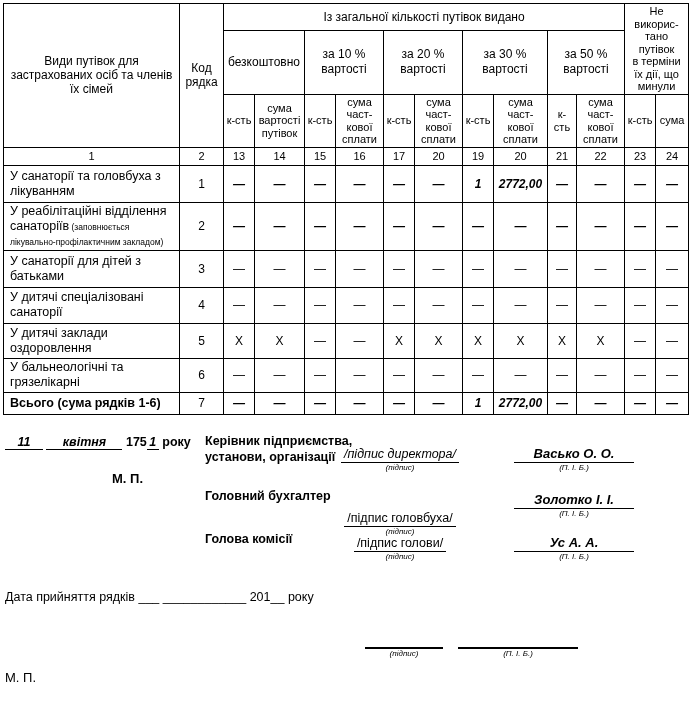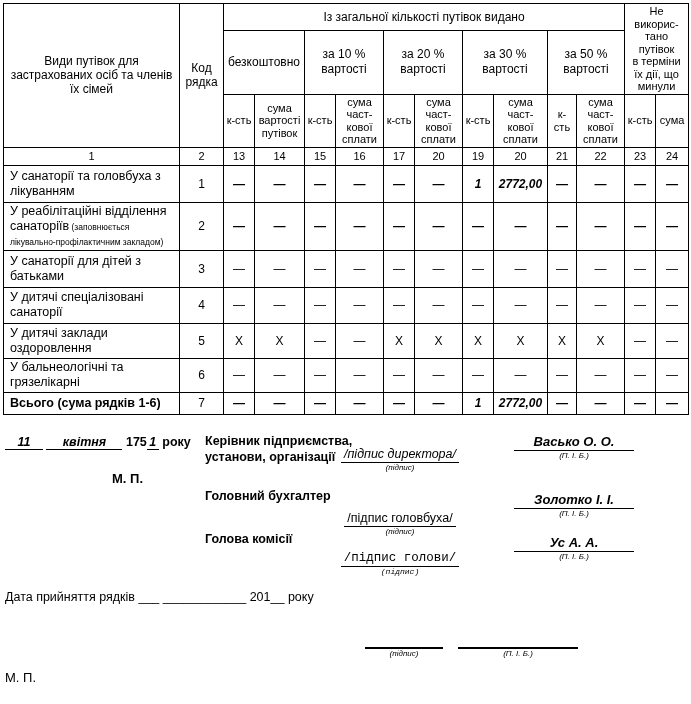--- a/index.html
+++ b/index.html
@@ -260,37 +260,37 @@
     <span>року</span>
   </div>
   <div class="abs mp-top">М. П.</div>
 
   <div class="abs off-title" style="top:433px;">Керівник підприємства,
 установи, організації</div>
   <div class="abs sig-block" style="top:444px;">
     <span class="sig-line it">/підпис директора/</span>
     <div class="cap">(підпис)</div>
   </div>
-  <div class="abs name-block" style="top:432px;">
+  <div class="abs name-block" style="top:444px;">
     <span class="name-line">Васько О. О.</span>
     <div class="cap">(П. І. Б.)</div>
   </div>
 
   <div class="abs off-title" style="top:488px;">Головний бухгалтер</div>
   <div class="abs sig-block" style="top:508px;">
     <span class="sig-line">/підпис головбуха/</span>
     <div class="cap">(підпис)</div>
   </div>
   <div class="abs name-block" style="top:490px;">
     <span class="name-line">Золотко І. І.</span>
     <div class="cap">(П. І. Б.)</div>
   </div>
 
   <div class="abs off-title" style="top:531px;">Голова комісії</div>
-  <div class="abs sig-block" style="top:548px;font-family:Liberation Mono, monospace;">
+  <div class="abs sig-block" style="top:533px;">
     <span class="sig-line">/підпис голови/</span>
     <div class="cap">(підпис)</div>
   </div>
   <div class="abs name-block" style="top:533px;">
     <span class="name-line">Ус А. А.</span>
     <div class="cap">(П. І. Б.)</div>
   </div>
 
   <div class="abs date-accepted">Дата прийняття рядків ___ ____________ 201__ року</div>
   <div class="abs resp-sig">

